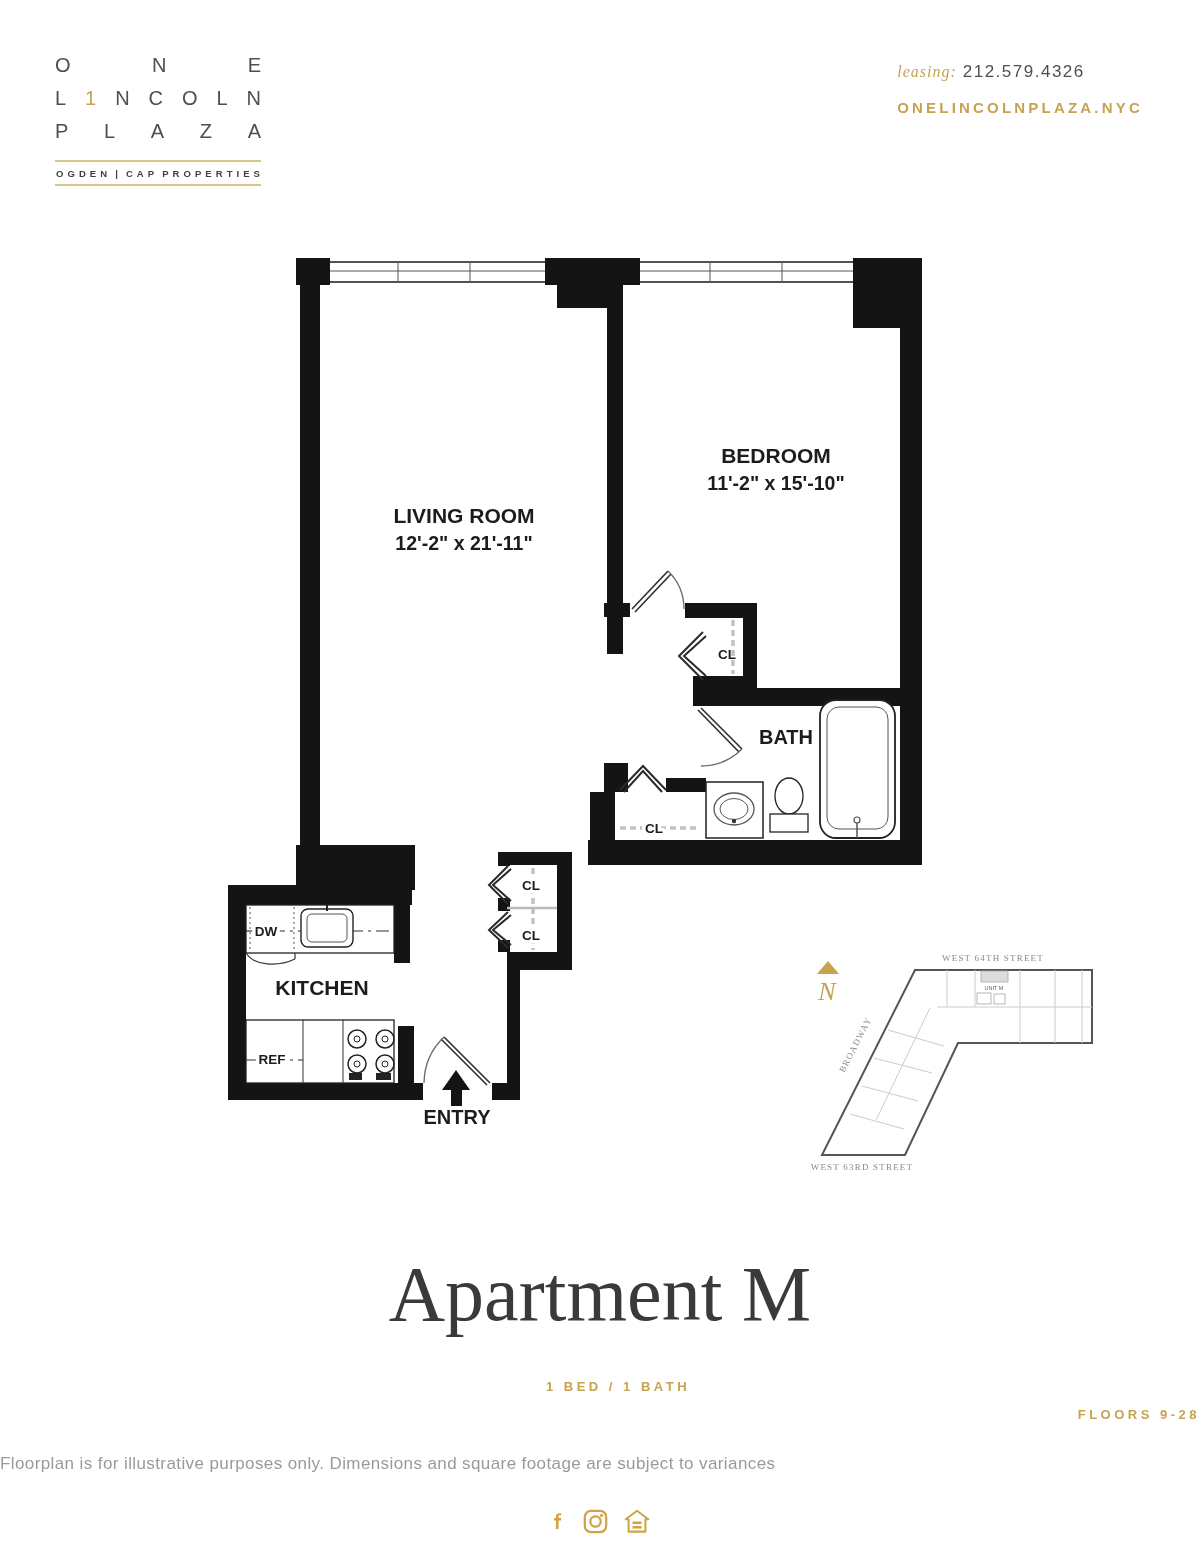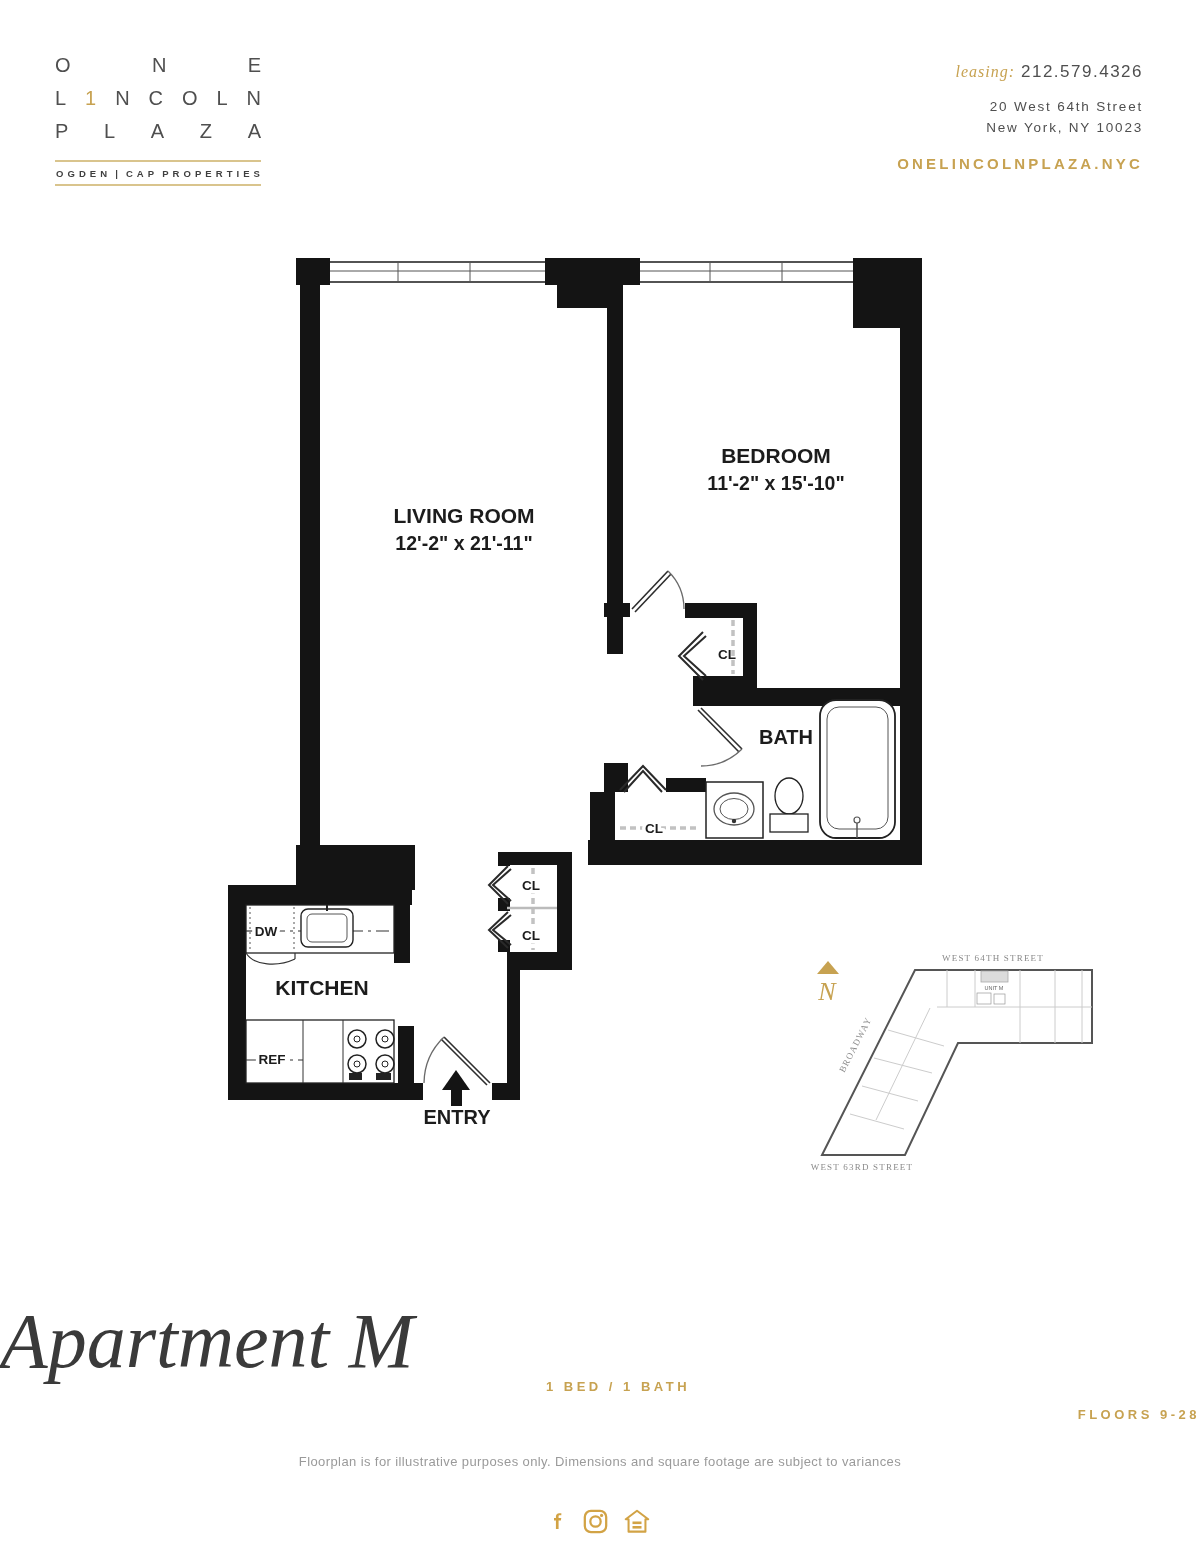--- a/index.html
+++ b/index.html
@@ -19,21 +19,21 @@
   
   .logo{position:absolute;left:55px;top:54px;width:206px;}
   .logo-line{display:flex;justify-content:space-between;font-size:20px;height:33px;
     color:#4f4f4f;font-weight:400;}
   .logo-line.l2 span:nth-child(2){color:var(--gold);}
   .tagline-box{margin-top:7px;border-top:2px solid var(--gold-light);
     border-bottom:2px solid var(--gold-light);padding:6px 1px 5px 1px;}
   .tagline{display:flex;justify-content:space-between;font-size:9.5px;font-weight:bold;
     color:#3f3f3f;}
   
-  .contact{position:absolute;right:57px;top:62px;text-align:right;}
+  .contact{position:absolute;right:57px;top:62px;}
   .leasing-row{font-size:17px;letter-spacing:1.5px;color:#4f4f4f;}
   .leasing-label{font-family:"Liberation Serif", serif;font-style:italic;color:var(--gold);
     letter-spacing:1px;margin-right:6px;font-size:16px;}
   .addr{margin-top:14px;font-size:13.5px;letter-spacing:1.8px;line-height:21px;color:#4f4f4f;}
   .website{margin-top:17px;font-size:15px;font-weight:bold;letter-spacing:3.2px;color:var(--gold);}
   
   svg.plan{position:absolute;left:0;top:0;}
   .wall{fill:var(--ink);stroke:none;}
   .winline{stroke:#1a1a1a;stroke-width:1.6;}
   .winmid{stroke:#555;stroke-width:1;}
@@ -49,27 +49,27 @@
   .cl{font-size:13.5px;} .appl{font-size:13.5px;}
   .halo{paint-order:stroke;stroke:#ffffff;stroke-width:7px;stroke-linejoin:round;}
   .sitewall{fill:#ffffff;stroke:#555;stroke-width:2;}
   .siteline{stroke:#cccccc;stroke-width:1;fill:none;}
   .street{font-family:"Liberation Serif", serif;font-size:9px;fill:#8a8a8a;
     letter-spacing:1.2px;text-anchor:middle;}
   .north-n{font-family:"Liberation Serif", serif;font-style:italic;font-size:26px;
     fill:var(--gold);text-anchor:middle;}
   .unitm{font-size:5.5px;fill:#666;text-anchor:middle;font-family:"Liberation Sans",sans-serif;}
   
-  .apt-title{position:absolute;top:1249px;left:0;width:100%;text-align:left;
-    font-family:"Liberation Serif", serif;font-style:italic;font-size:78px;color:#3a3a3a;margin-top:47px;}
+  .apt-title{position:absolute;top:1249px;left:0;width:100%;text-align:center;
+    font-family:"Liberation Serif", serif;font-size:78px;color:#3a3a3a;}
   .sub{position:absolute;left:0;width:100%;text-align:center;font-size:13px;font-weight:bold;
     letter-spacing:3.5px;color:var(--gold);}
   .sub1{top:1379px;padding-left:36px;} .sub2{top:1407px;text-align:right;}
-  .disclaimer{position:absolute;top:1454px;left:0;width:100%;text-align:center;
-    font-size:13px;letter-spacing:0.4px;color:var(--text-gray);}
+  .disclaimer{position:absolute;top:1454px;left:0;width:100%;text-align:left;
+    font-size:17px;letter-spacing:0.4px;color:var(--text-gray);}
   .social{position:absolute;top:1508px;left:0;width:100%;display:flex;
     justify-content:center;gap:13px;align-items:center;}
   .social svg{display:block;}
 </style>
 </head>
 <body>
 
 <div class="logo">
   <div class="logo-line l1">
       <span>O</span>
@@ -117,24 +117,20 @@
         <span>E</span>
         <span>S</span>
       </div>
   </div>
 </div>
 
 <div class="contact">
   <div class="leasing-row">
     <span class="leasing-label">leasing:</span><span>212.579.4326</span>
   </div>
-  <div class="addr">
-    <div>20 West 64th Street</div>
-    <div>New York, NY 10023</div>
-  </div>
   <div class="website">ONELINCOLNPLAZA.NYC</div>
 </div>
 
 <svg class="plan" width="1200" height="1551" viewBox="0 0 1200 1551">
 
   <g>
     <rect class="wall" x="296" y="258" width="34" height="27"></rect>
     <rect class="wall" x="300" y="283" width="20" height="572"></rect>
     <rect class="wall" x="545" y="258" width="95" height="27"></rect>
     <rect class="wall" x="557" y="285" width="50" height="23"></rect>

